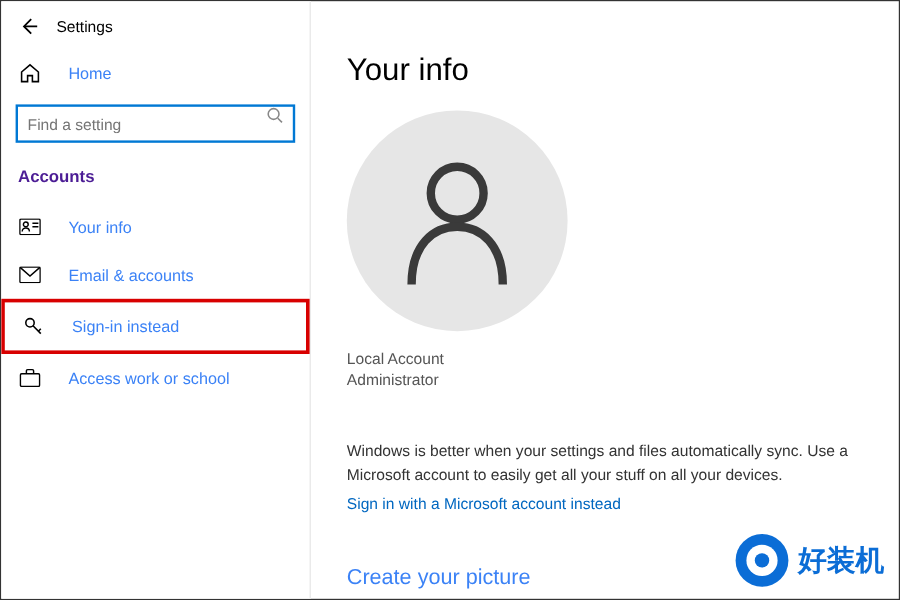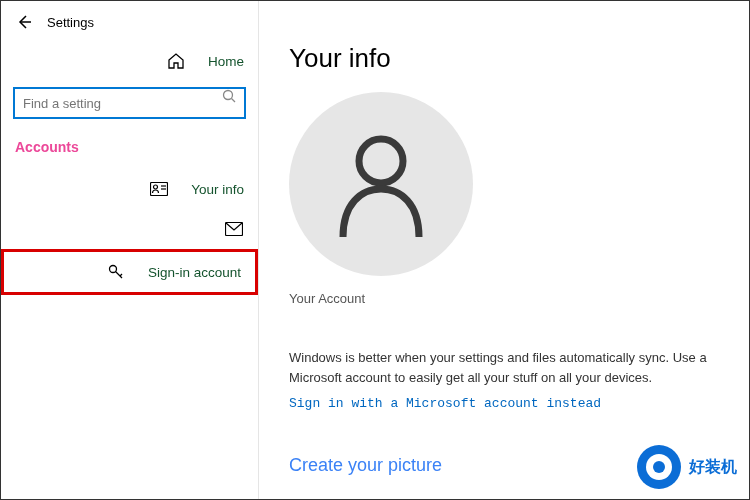--- a/index.html
+++ b/index.html
@@ -2,40 +2,40 @@
 <html><head>
   <meta charset="utf-8">
   <style>
     * { box-sizing: border-box; margin: 0; padding: 0; font-family: "Segoe UI", Arial, sans-serif; }
     body { width: 750px; height: 500px; background: #fff; overflow: hidden; position: relative; border: 1px solid #333; }
     .app { display: flex; height: 100%; }
     .sidebar { width: 258px; background: #fff; border-right: 1px solid #e5e5e5; display: flex; flex-direction: column; padding-top: 8px; }
     .header-row { display: flex; align-items: center; padding: 4px 14px 10px 14px; gap: 14px; }
     .back-arrow { width: 18px; height: 18px; display: flex; align-items: center; justify-content: center; cursor: pointer; }
     .settings-title { font-size: 13px; font-weight: 400; color: #000; }
-    .nav-item { display: flex; align-items: center; padding: 10px 14px; gap: 22px; cursor: pointer; font-size: 13.5px; color: #14532d; justify-content: flex-end; }
+    .nav-item { display: flex; align-items: center; padding: 10px 14px; gap: 22px; cursor: pointer; font-size: 13.5px; color: #3b82f6; }
     .nav-item .icon-slot { width: 20px; height: 20px; display: flex; align-items: center; justify-content: center; }
     .search-wrap { margin: 6px 12px 14px 12px; }
     .search-box { width: 100%; height: 32px; border: 2px solid #0078d4; display: flex; padding: 0 8px; }
     .search-box input { flex: 1; border: none; outline: none; font-size: 13px; color: #666; background: transparent; }
     .search-icon { color: #666; }
-    .section-label { font-size: 14px; font-weight: 600; padding: 6px 14px 14px 14px; color: #ec4899; }
+    .section-label { font-size: 14px; font-weight: 600; padding: 6px 14px 14px 14px; color: #4c1d95; }
     .highlight-red { border: 3px solid #d80000; }
     .content { flex: 1; padding: 42px 30px 0 30px; overflow: hidden; }
     .page-title { font-size: 26px; font-weight: 400; color: #000; margin-bottom: 18px; }
     .avatar-circle { width: 184px; height: 184px; border-radius: 50%; background: #e6e6e6; display: flex; align-items: center; justify-content: center; margin-bottom: 14px; }
     .account-type { font-size: 13px; color: #555; line-height: 1.4; margin-bottom: 40px; }
     .sync-text { font-size: 13px; color: #333; line-height: 1.5; margin-bottom: 6px; max-width: 430px; margin-top: 24px; }
-    .ms-link { font-size: 13px; color: #0067c0; cursor: pointer; margin-bottom: 44px; display: inline-block; font-family: Liberation Mono, monospace; }
+    .ms-link { font-size: 13px; color: #0067c0; cursor: pointer; margin-bottom: 44px; display: inline-block; }
     .section-heading { font-size: 18px; font-weight: 400; color: #3b82f6; }
     .watermark { position: absolute; right: 12px; bottom: 10px; display: flex; align-items: center; gap: 8px; }
     .wm-circle { width: 44px; height: 44px; border-radius: 50%; background: #0b6dd6; display: flex; align-items: center; justify-content: center; }
     .wm-inner { width: 26px; height: 26px; border-radius: 50%; background: #fff; display:flex; align-items:center; justify-content:center; }
     .wm-dot { width: 12px; height: 12px; border-radius: 50%; background: #0b6dd6; }
-    .wm-text { font-size: 16px; font-weight: 700; color: #0b6dd6; }
+    .wm-text { font-size: 24px; font-weight: 700; color: #0b6dd6; }
     svg { flex-shrink: 0; }
   </style>
 </head>
 <body>
 
 <div class="app">
   <div class="sidebar">
     <div class="header-row">
       <div class="back-arrow">
         <svg width="16" height="16" viewBox="0 0 16 16">
@@ -82,49 +82,60 @@
       <span>Your info</span>
     </div>
 
     <div class="nav-item">
       <span class="icon-slot">
         <svg width="18" height="14" viewBox="0 0 18 14">
             <rect x="0.5" y="0.5" width="17" height="13" rx="1" stroke="#000" stroke-width="1.2" fill="none"></rect>
             <path d="M1 1 L9 8 L17 1" stroke="#000" stroke-width="1.2" fill="none"></path>
           </svg>
       </span>
+      <span>Email &amp; accounts</span>
     </div>
 
     <div class="nav-item highlight-red">
       <span class="icon-slot">
         <svg width="18" height="18" viewBox="0 0 18 18">
             <circle cx="6" cy="6" r="3.5" stroke="#000" stroke-width="1.3" fill="none"></circle>
             <line x1="8.5" y1="8.5" x2="15" y2="15" stroke="#000" stroke-width="1.3"></line>
             <line x1="13" y1="13" x2="15" y2="11" stroke="#000" stroke-width="1.3"></line>
           </svg>
       </span>
-      <span>Sign-in account</span>
+      <span>Sign-in instead</span>
     </div>
 
+    <div class="nav-item">
+      <span class="icon-slot">
+        <svg width="18" height="16" viewBox="0 0 18 16">
+            <rect x="1" y="4.5" width="16" height="10.5" rx="1" stroke="#000" stroke-width="1.2" fill="none"></rect>
+            <path d="M6 4.5 L6 2 C6 1.4 6.4 1 7 1 L11 1 C11.6 1 12 1.4 12 2 L12 4.5" stroke="#000" stroke-width="1.2" fill="none"></path>
+          </svg>
+      </span>
+      <span>Access work or school</span>
+    </div>
 
 
   </div>
 
   <div class="content">
     <div class="page-title">Your info</div>
 
     <div class="avatar-circle">
       <svg width="100" height="110" viewBox="0 0 100 110">
           <circle cx="50" cy="32" r="22" stroke="#3a3a3a" stroke-width="7" fill="none"></circle>
           <path d="M12 108 C12 75 30 60 50 60 C70 60 88 75 88 108" stroke="#3a3a3a" stroke-width="7" fill="none"></path>
         </svg>
     </div>
 
     <div class="account-type">
-      <div>Your Account</div>
+      <div>Local Account</div>
+      <div>Administrator</div>
     </div>
 
     <div class="sync-text">Windows is better when your settings and files automatically sync. Use a Microsoft account to easily get all your stuff on all your devices.</div>
     <div class="ms-link">Sign in with a Microsoft account instead</div>
 
     <div class="section-heading">Create your picture</div>
   </div>
 </div>
 
 <div class="watermark">

